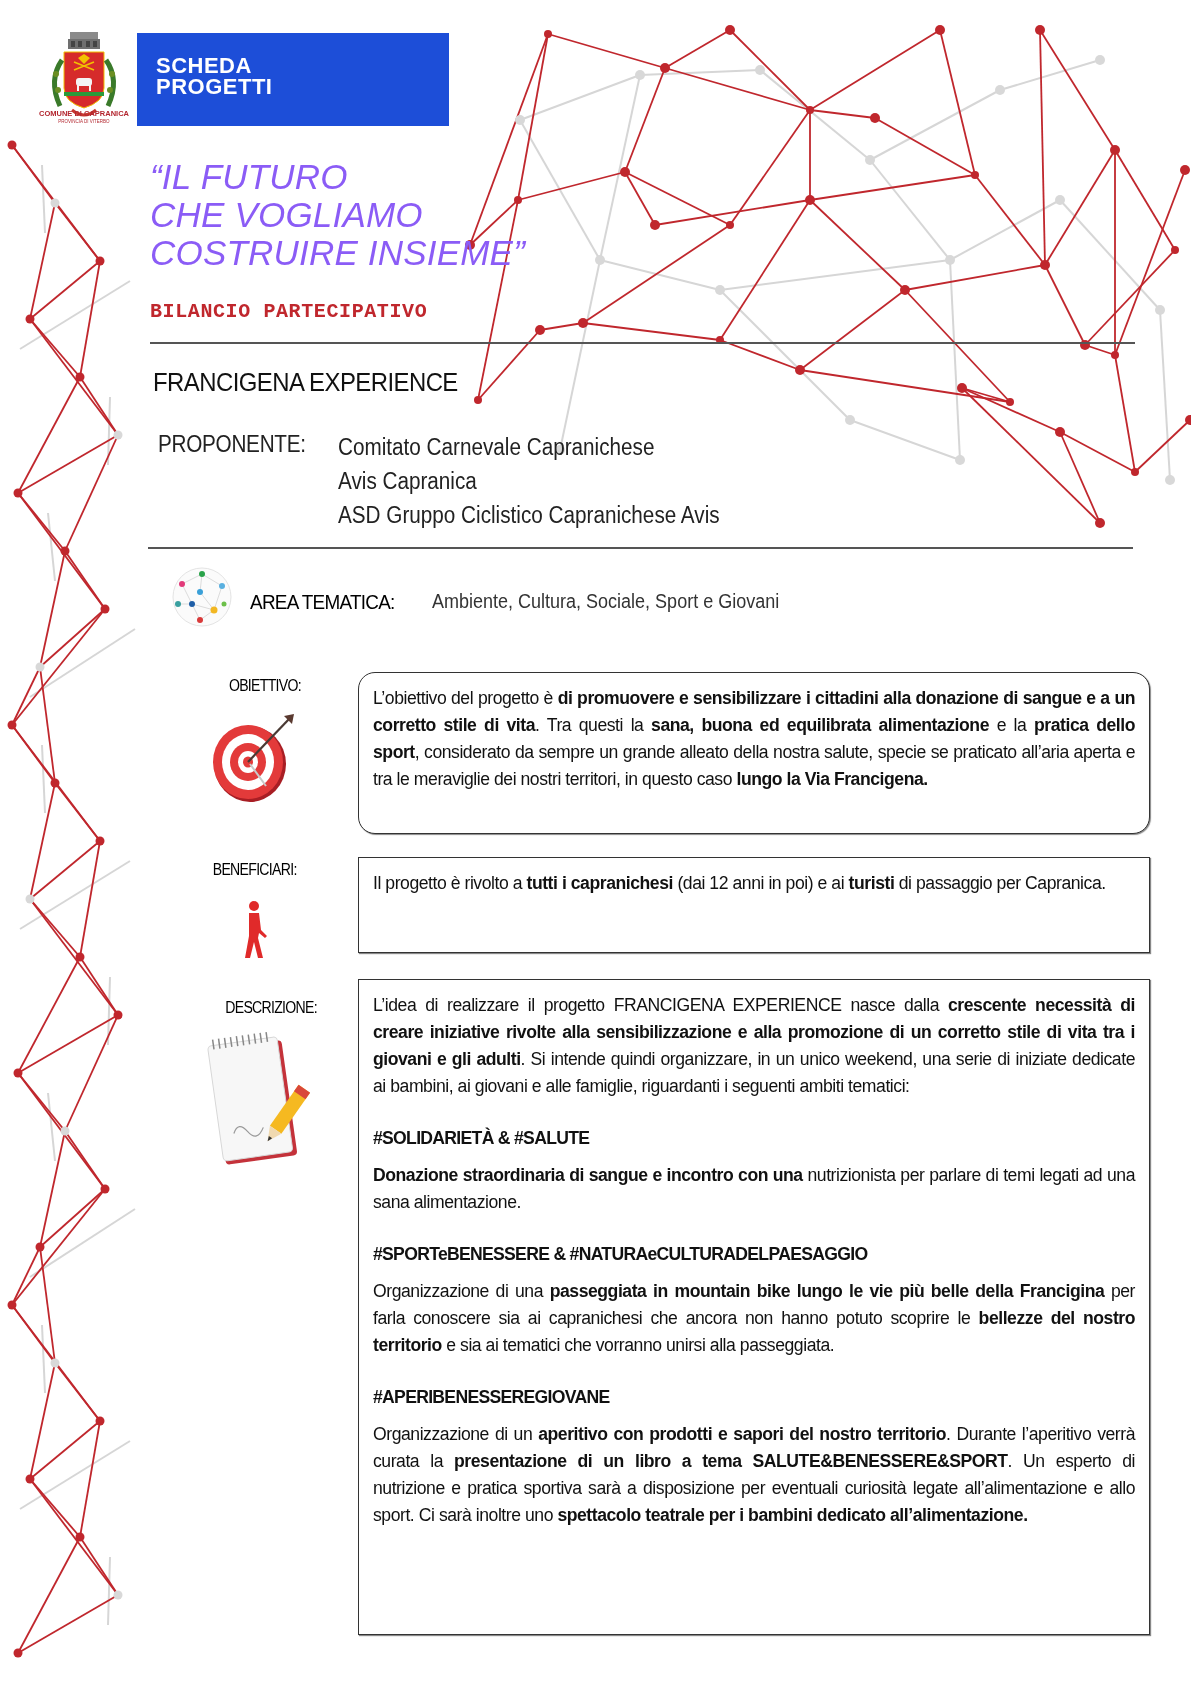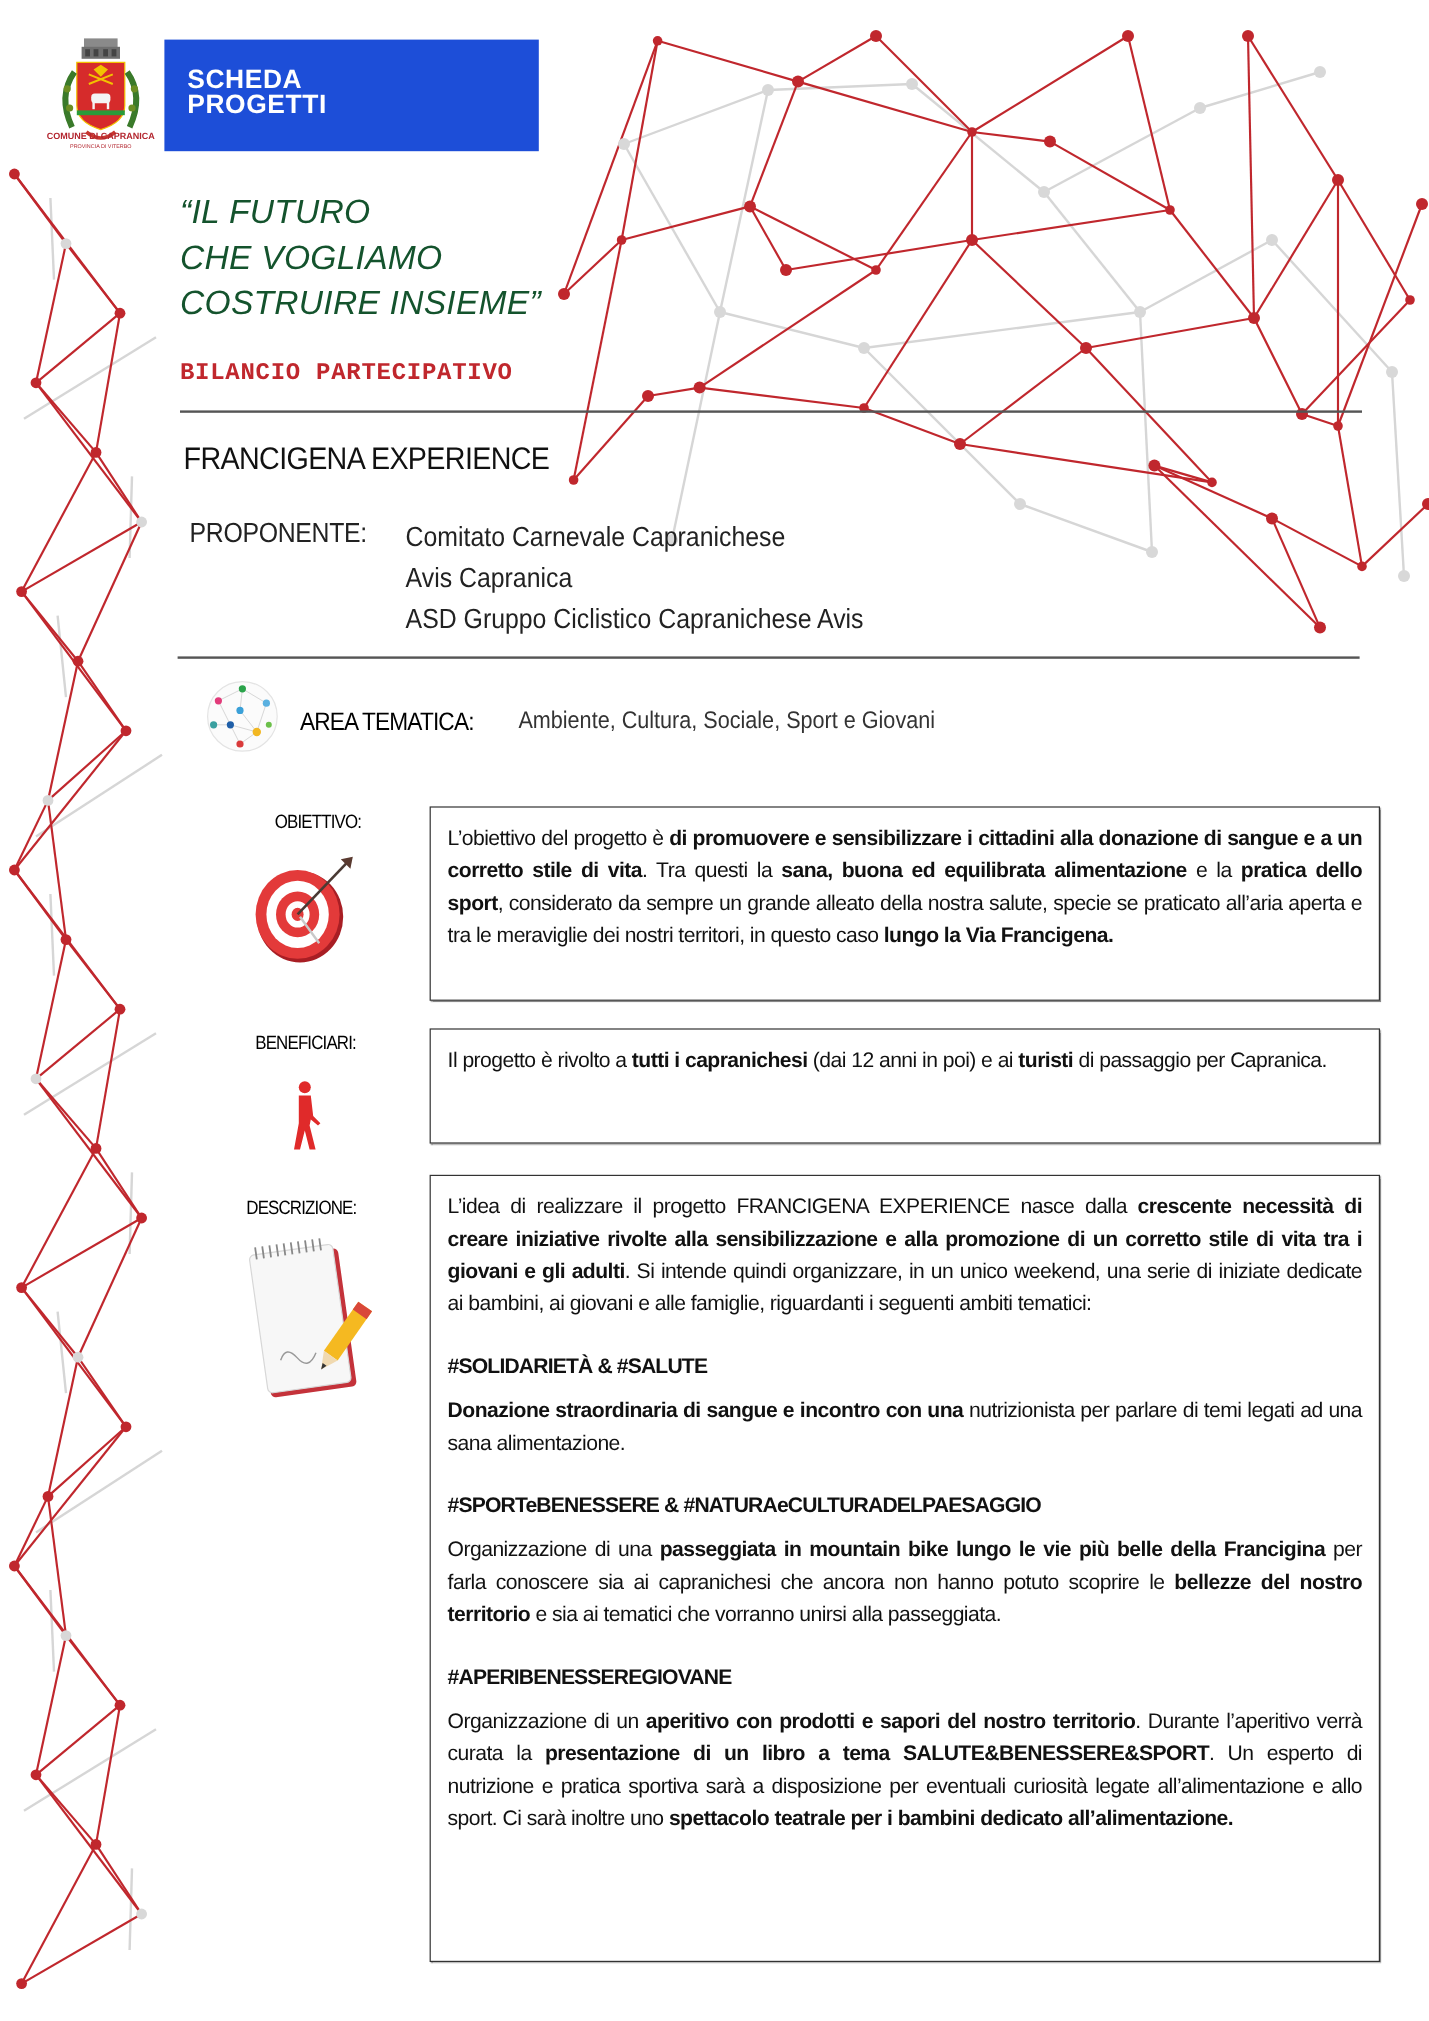--- a/index.html
+++ b/index.html
@@ -10,22 +10,22 @@
 
   .crest { position: absolute; left: 38px; top: 30px; width: 92px; height: 98px; }
   .crest-label { position: absolute; left: 34px; top: 110px; width: 100px; text-align: center;
     font-family: "Liberation Sans", sans-serif; font-size: 7.5px; font-weight: bold; color: #b3262f; line-height: 8px; }
   .crest-sub { display: block; font-size: 4.5px; font-weight: normal; color: #b3262f; }
 
   .red-box { position: absolute; left: 137px; top: 33px; width: 312px; height: 93px; background: #1d4ed8; }
   .red-box-text { position: absolute; left: 19px; top: 22px; color: #fff; font-weight: bold;
     font-size: 22px; line-height: 21px; letter-spacing: 0.5px; font-family: "Liberation Sans", sans-serif; }
 
-  .slogan { position: absolute; left: 150px; top: 158px; color: #14532d; font-style: italic;
-    font-size: 28px; line-height: 38px; font-family: "Liberation Sans", sans-serif; letter-spacing: 0.2px; }
+  .slogan { position: absolute; left: 150px; top: 158px; color: #8b5cf6; font-style: italic;
+    font-size: 35px; line-height: 38px; font-family: "Liberation Sans", sans-serif; letter-spacing: 0.2px; }
   .slogan div { white-space: nowrap; }
   .bilancio { position: absolute; left: 150px; top: 288px; color: #c0272d; font-weight: bold;
     font-size: 20px; letter-spacing: 0.6px; font-family: Liberation Mono, monospace; white-space: nowrap; margin-top: 12px; }
 
   .rule { position: absolute; height: 2px; background: #555; }
 
   .proj-title { position: absolute; left: 153px; top: 367px; font-size: 26px; letter-spacing: -0.6px;
     font-family: "Liberation Sans Narrow", "Liberation Sans", sans-serif; color: #111; transform: scaleX(0.92); transform-origin: left; }
 
   .prop-label { position: absolute; left: 158px; top: 431px; font-size: 23px; letter-spacing: -0.3px; color: #222;
@@ -46,21 +46,21 @@
 
   .box { position: absolute; left: 358px; width: 792px; border: 1.5px solid #333; background: #fff;
     box-shadow: 1px 1px 1px #888; padding: 12px 14px 10px 14px; font-size: 17.6px; line-height: 27px;
     text-align: justify; color: #111; font-family: "Liberation Sans Narrow", "Liberation Sans", sans-serif; }
   .box p { margin: 0; letter-spacing: -0.45px; }
   .box b { font-weight: bold; }
   .box .hash { font-weight: bold; margin-top: 25px; letter-spacing: -0.7px; }
   .box .para { margin-top: 10px; }
   .box .last-line { text-align-last: left; }
 
-  #box-obiettivo { top: 672px; height: 162px; }
+  #box-obiettivo { top: 672px; height: 162px; border-radius: 17px; }
   #box-beneficiari { top: 857px; height: 96px; }
   #box-descrizione { top: 979px; height: 656px; }
 
   .icon-target { position: absolute; left: 208px; top: 712px; width: 92px; height: 92px; }
   .icon-person { position: absolute; left: 237px; top: 900px; width: 36px; height: 60px; }
   .icon-notepad { position: absolute; left: 200px; top: 1030px; width: 114px; height: 148px; }
 </style>
 </head>
 <body>
 
@@ -379,21 +379,21 @@
   <span>BENEFICIARI:</span>
 </div>
 <svg class="icon-person" viewBox="0 0 36 60">
   <circle cx="17" cy="6" r="5" fill="#e02a2a"></circle>
   <path d="M12 13 H22 L24 30 L30 36 L28 38 L22 33 L21 38 L26 58 L21 58 L17 42 L13 58 L8 58 L12 36 Z" fill="#e02a2a"></path>
 </svg>
 <div class="box" id="box-beneficiari">
   <p class="rich last-line"><span>Il progetto è rivolto a </span><b>tutti i capranichesi</b><span> (dai 12 anni in poi) e ai </span><b>turisti</b><span> di passaggio per Capranica.</span></p>
 </div>
 
-<div class="sec-label" style="left:176px; top:999px;">
+<div class="sec-label" style="left:196px; top:999px;">
   <span>DESCRIZIONE:</span>
 </div>
 <svg class="icon-notepad" viewBox="0 0 114 148">
   <g transform="rotate(-8 57 74)">
     <rect x="18" y="14" width="72" height="116" rx="4" fill="#c4323a"></rect>
     <rect x="16" y="10" width="70" height="116" rx="4" fill="#f7f7f7" stroke="#d7d7d7"></rect>
     <g stroke="#888" stroke-width="1.5">
       <line x1="22" y1="4" x2="22" y2="14"></line>
         <line x1="28" y1="4" x2="28" y2="14"></line>
         <line x1="34" y1="4" x2="34" y2="14"></line>

